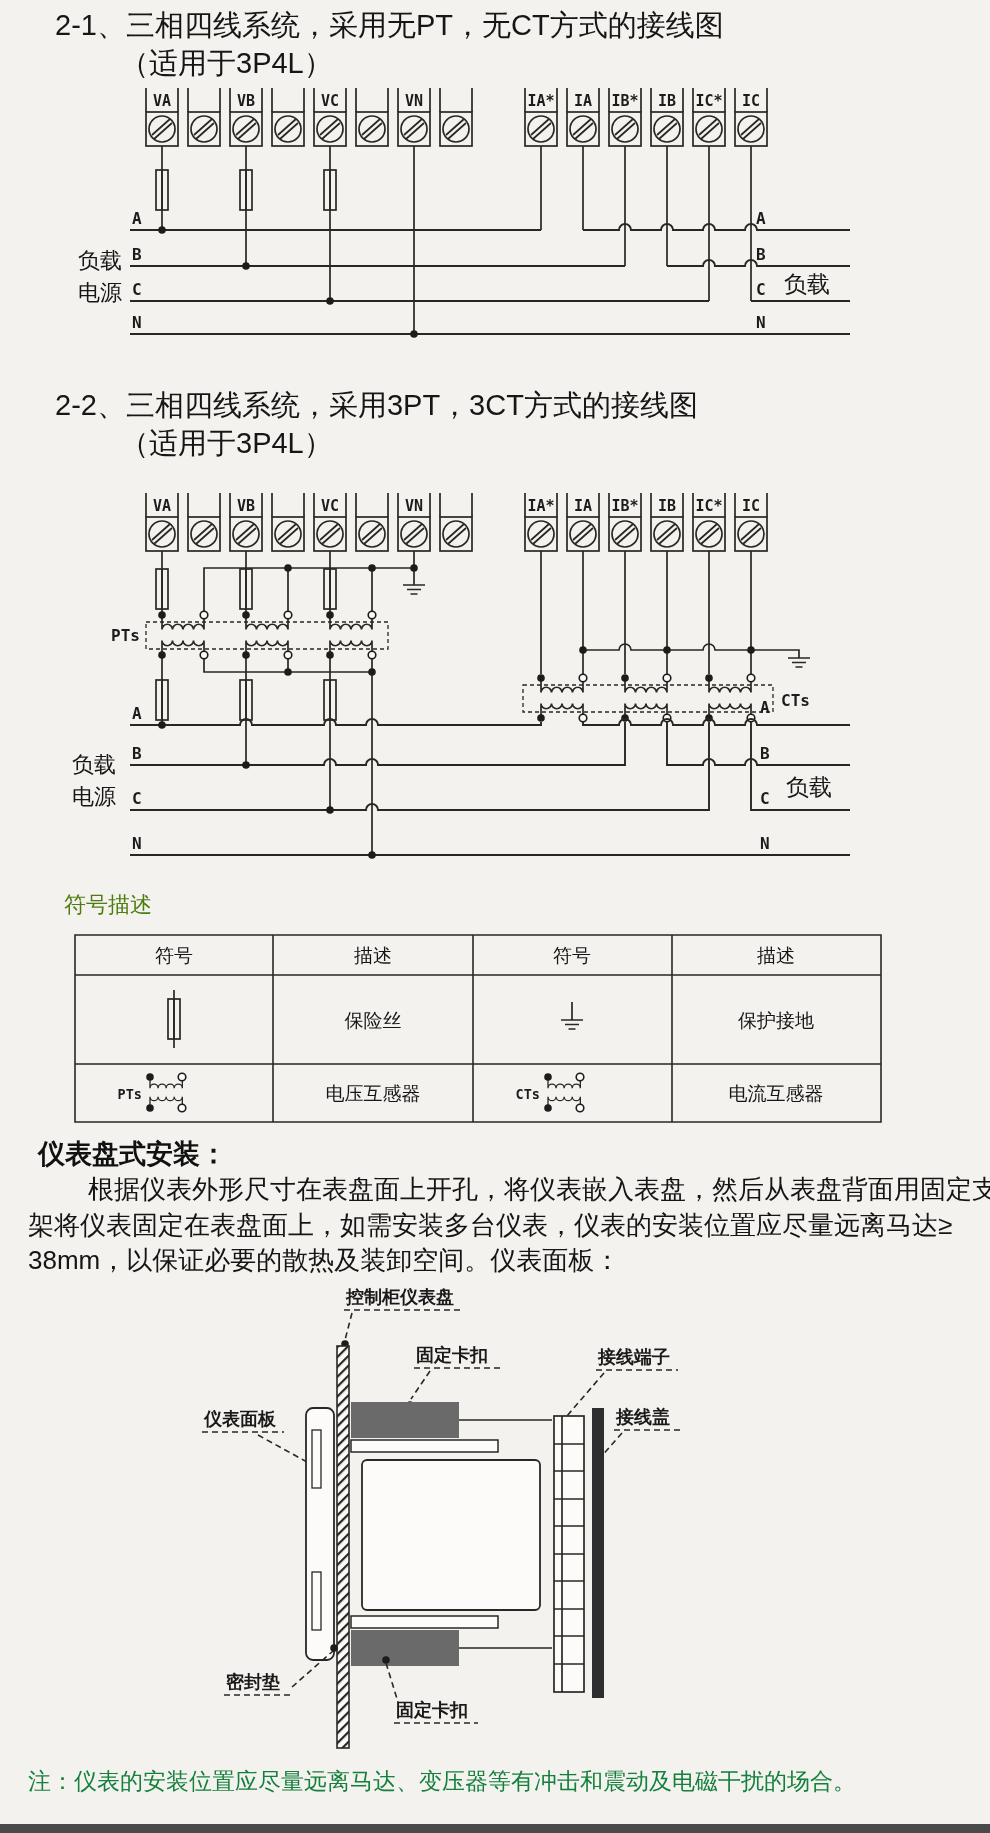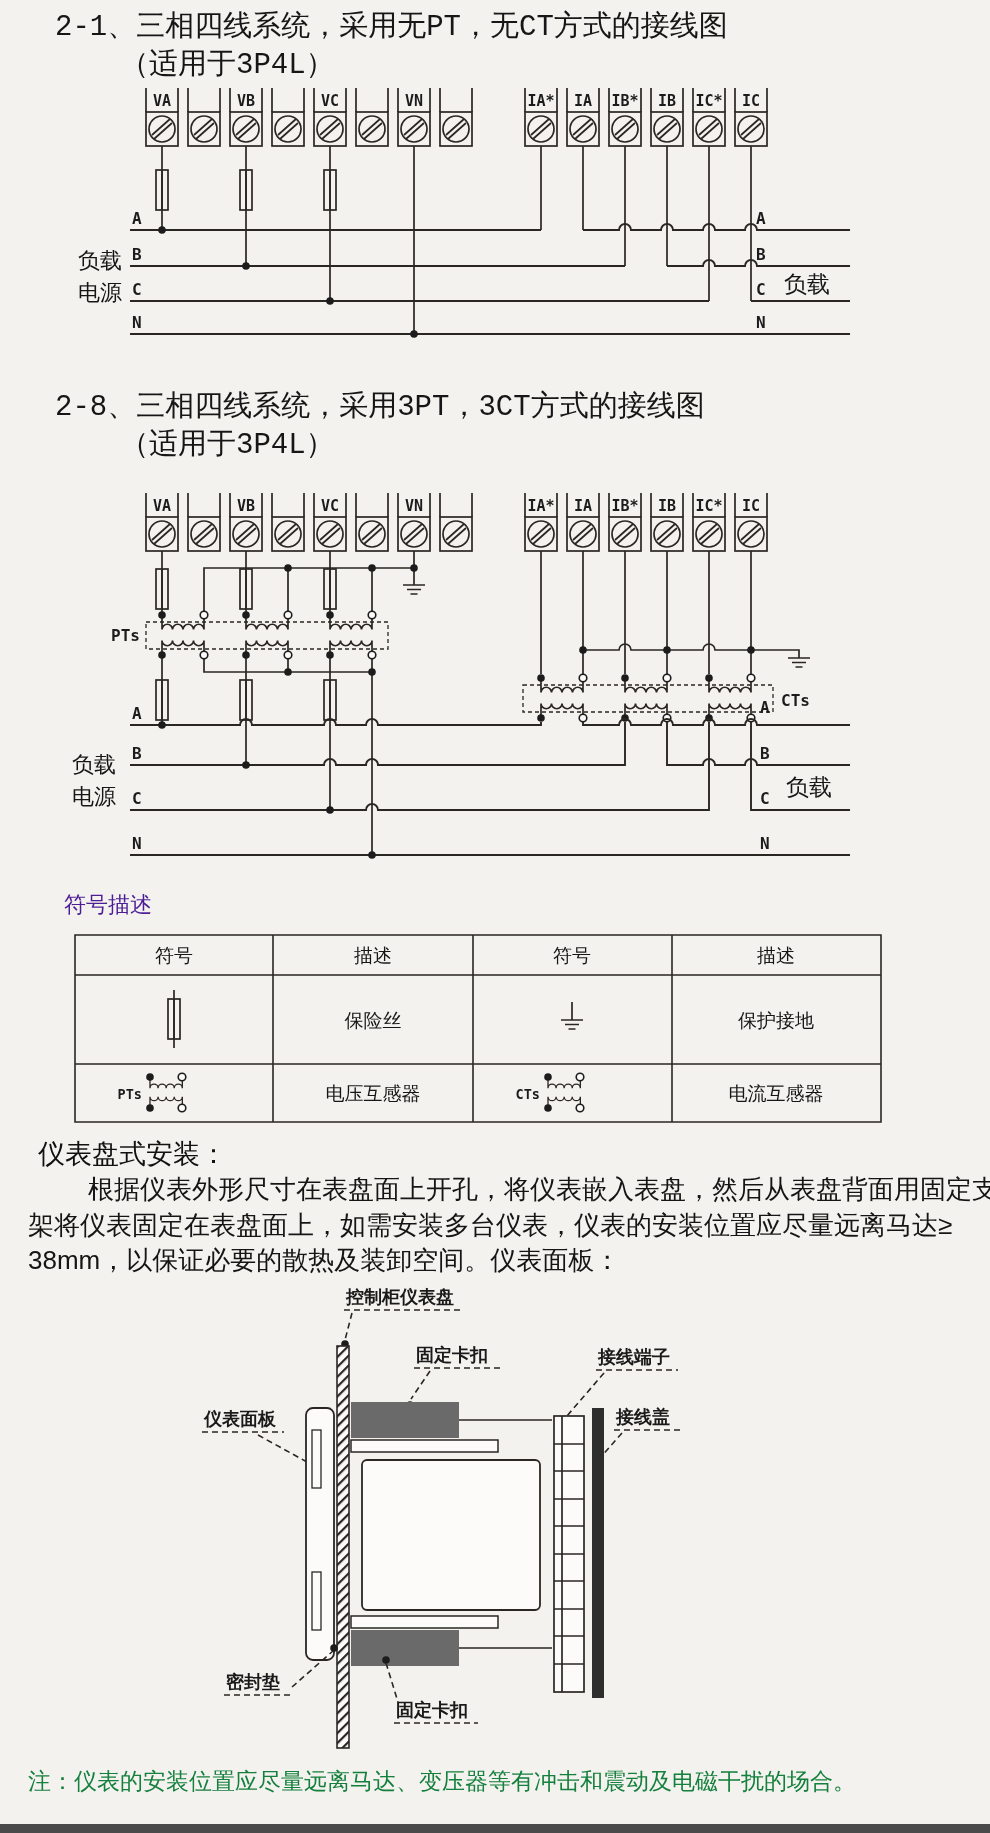--- a/index.html
+++ b/index.html
@@ -1,21 +1,21 @@
 <!DOCTYPE html>
 <html><head>
 <meta charset="utf-8">
 <style>
   html,body{margin:0;padding:0;}
   body{width:990px;height:1833px;position:relative;background:#f4f2ef;color:#1f1f1f;
        font-family:"Liberation Sans",sans-serif;overflow:hidden;}
   .abs{position:absolute;}
-  .title{font-family:Liberation Mono, monospace;font-size:29px;color:#161616;white-space:nowrap;}
-  .secthead{font-family:"Liberation Serif",serif;font-size:22px;color:#4c1d95;}
-  .bighead{font-size:27px;font-weight:normal;color:#111;text-align:center;}
+  .title{font-family:Liberation Sans, sans-serif;font-size:29px;color:#161616;white-space:nowrap;}
+  .secthead{font-family:"Liberation Serif",serif;font-size:22px;color:#4d7c0f;}
+  .bighead{font-size:27px;font-weight:bold;color:#111;text-align:center;}
   .para{font-size:26px;color:#151515;white-space:nowrap;}
   .note{font-size:23px;color:#15803d;white-space:nowrap;}
   svg{position:absolute;left:0;top:0;}
   .w{stroke:#2a2723;stroke-width:1.7;fill:none;}
   .w2{stroke:#2a2723;stroke-width:1.9;fill:none;}
   .tb{stroke:#2a2723;stroke-width:1.6;fill:none;}
   .dash{stroke:#2a2723;stroke-width:1.3;fill:none;stroke-dasharray:4 3;}
   .ld{stroke:#2a2723;stroke-width:1.6;fill:none;stroke-dasharray:6 4;}
   .dot{fill:#1c1c1c;}
   .odot{fill:#fcfbfa;stroke:#1c1c1c;stroke-width:1.6;}
@@ -29,21 +29,21 @@
   .th{font-family:"Liberation Serif",serif;font-size:19px;fill:#161616;text-anchor:middle;}
   .td{font-family:"Liberation Serif",serif;font-size:19px;fill:#161616;text-anchor:middle;}
   .ilabel{font-size:18px;font-weight:600;fill:#1a1a1a;}
 </style>
 </head>
 <body>
 
 <div class="abs title" style="left:55px;top:6px">2-1、三相四线系统，采用无PT，无CT方式的接线图</div>
 <div class="abs title" style="left:120px;top:44px">（适用于3P4L）</div>
 
-<div class="abs title" style="left:55px;top:386px">2-8、三相四线系统，采用3PT，3CT方式的接线图</div>
+<div class="abs title" style="left:55px;top:386px">2-2、三相四线系统，采用3PT，3CT方式的接线图</div>
 <div class="abs title" style="left:120px;top:424px">（适用于3P4L）</div>
 
 <div class="abs secthead" style="left:64px;top:890px">符号描述</div>
 
 <div class="abs bighead" style="left:38px;top:1136px">仪表盘式安装：</div>
 <div class="abs para" style="left:88px;top:1172px">根据仪表外形尺寸在表盘面上开孔，将仪表嵌入表盘，然后从表盘背面用固定支</div>
 <div class="abs para" style="left:28px;top:1208px">架将仪表固定在表盘面上，如需安装多台仪表，仪表的安装位置应尽量远离马达≥</div>
 <div class="abs para" style="left:28px;top:1243px">38mm，以保证必要的散热及装卸空间。仪表面板：</div>
 
 <div class="abs note" style="left:28px;top:1766px">注：仪表的安装位置应尽量远离马达、变压器等有冲击和震动及电磁干扰的场合。</div>

